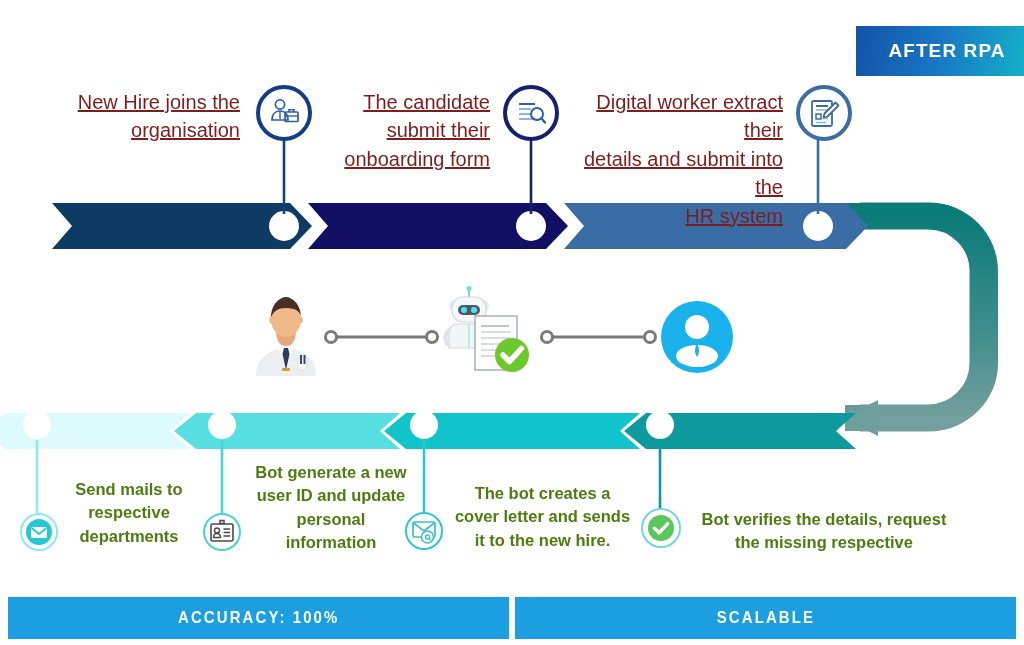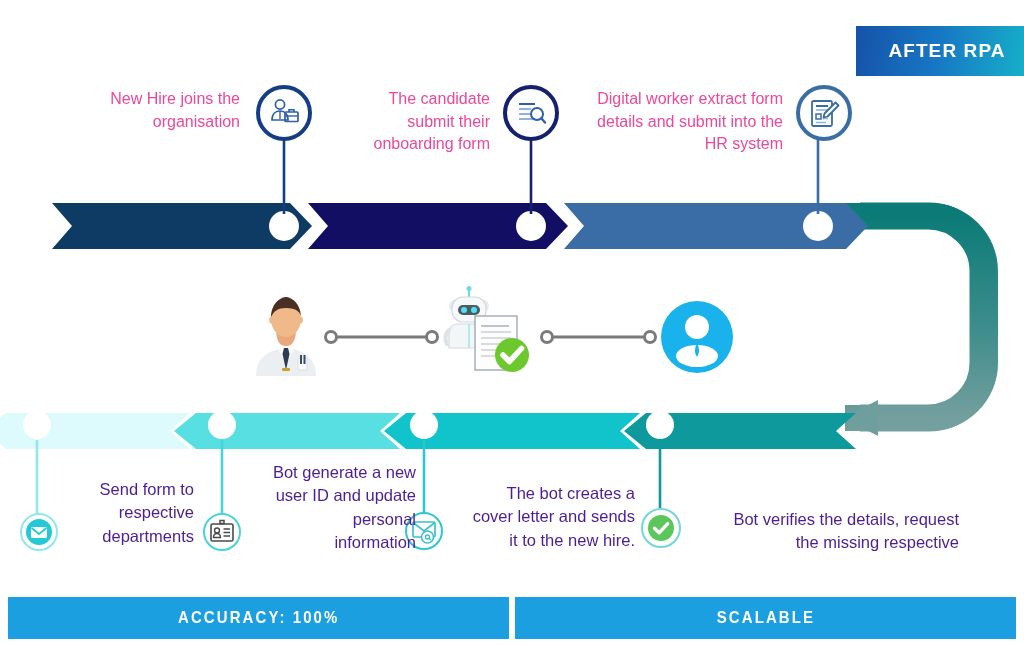--- a/index.html
+++ b/index.html
@@ -18,33 +18,33 @@
     width: 182px; height: 50px;
     background: linear-gradient(100deg, #1552a8 0%, #1777c4 45%, #16b8c9 100%);
     display: flex; align-items: center; justify-content: center;
   }
   .badge span {
     color: #ffffff; font-size: 19px; font-weight: bold;
     letter-spacing: 1.1px;
   }
 
   
-  .cap { position: absolute; color: #ec4899; font-size: 16px; line-height: 1.42; }
+  .cap { position: absolute; color: #7f1d1d; font-size: 20px; line-height: 1.42; text-decoration: underline; }
   .cap.r { text-align: right; }
 
   
   .node { position: absolute; border-radius: 50%; background: #fff;
           display: flex; align-items: center; justify-content: center; }
   .node svg { display: block; }
 
   
   #art { position: absolute; left: 0; top: 0; }
 
   
-  .bcap { position: absolute; color: #4c1d95; font-size: 16.5px; line-height: 1.42; text-align: right; }
+  .bcap { position: absolute; color: #4d7c0f; font-size: 16.5px; line-height: 1.42; text-align: center; font-weight: bold; }
 
   
   .stats { position: absolute; left: 8px; top: 597px; width: 1008px; height: 42px;
            display: flex; gap: 6px; text-align: right; }
   .stat { flex: 1; background: #1b9fe0; display: flex; align-items: center; justify-content: center; }
   .stat span {
     color: #ffffff; font-weight: bold; font-size: 17px;
     letter-spacing: 2.4px; font-family: "Liberation Sans Narrow", "Liberation Sans", sans-serif;
     transform: scaleX(0.88); transform-origin: center;
   }
@@ -131,21 +131,21 @@
 
   <div class="badge">
     <span>AFTER RPA</span>
   </div>
 
   <div class="cap r" style="left: 60px; top: 88px; width: 180px; white-space: pre-line;">New Hire joins the
 organisation</div>
   <div class="cap r" style="left: 340px; top: 88px; width: 150px; white-space: pre-line;">The candidate
 submit their
 onboarding form</div>
-  <div class="cap r" style="left: 565px; top: 88px; width: 218px; white-space: pre-line;">Digital worker extract form
+  <div class="cap r" style="left: 565px; top: 88px; width: 218px; white-space: pre-line;">Digital worker extract their
 details and submit into the
 HR system</div>
 
   <div class="node" style="left:256px; top:85px; width:56px; height:56px; border:4px solid #143d88;">
     <svg width="34" height="34" viewBox="0 0 34 34">
       <circle cx="13" cy="8.5" r="4.6" fill="none" stroke="#2f5fa8" stroke-width="1.7"></circle>
       <path d="M5 24 C5 17.5 9 15 13 15 C17 15 21 17.5 21 24 Z" fill="none" stroke="#2f5fa8" stroke-width="1.7"></path>
       <line x1="13" y1="15" x2="13" y2="23" stroke="#2f5fa8" stroke-width="1.4"></line>
       <rect x="18" y="16" width="13" height="9.5" rx="1" fill="none" stroke="#2f5fa8" stroke-width="1.7"></rect>
       <path d="M22 16 v-2.2 h5 V16" fill="none" stroke="#2f5fa8" stroke-width="1.6"></path>
@@ -259,21 +259,21 @@
     </svg>
   </div>
 
   <div class="node" style="left:641px; top:508px; width:40px; height:40px; border:2.5px solid #72d6dc;">
     <svg width="30" height="30" viewBox="0 0 30 30">
       <circle cx="15" cy="15" r="13" fill="#5bc75b"></circle>
       <path d="M8.5 15.2 l4.6 4.6 l8.6 -9.2" fill="none" stroke="#ffffff" stroke-width="3.4" stroke-linecap="round" stroke-linejoin="round"></path>
     </svg>
   </div>
 
-  <div class="bcap" style="left: 64px; top: 478px; width: 130px; white-space: pre-line;">Send form to
+  <div class="bcap" style="left: 64px; top: 478px; width: 130px; white-space: pre-line;">Send mails to
 respective
 departments</div>
   <div class="bcap" style="left: 246px; top: 461px; width: 170px; white-space: pre-line;">Bot generate a new
 user ID and update
 personal
 information</div>
   <div class="bcap" style="left: 450px; top: 482px; width: 185px; white-space: pre-line;">The bot creates a
 cover letter and sends
 it to the new hire.</div>
   <div class="bcap" style="left: 689px; top: 508px; width: 270px; white-space: pre-line;">Bot verifies the details, request

